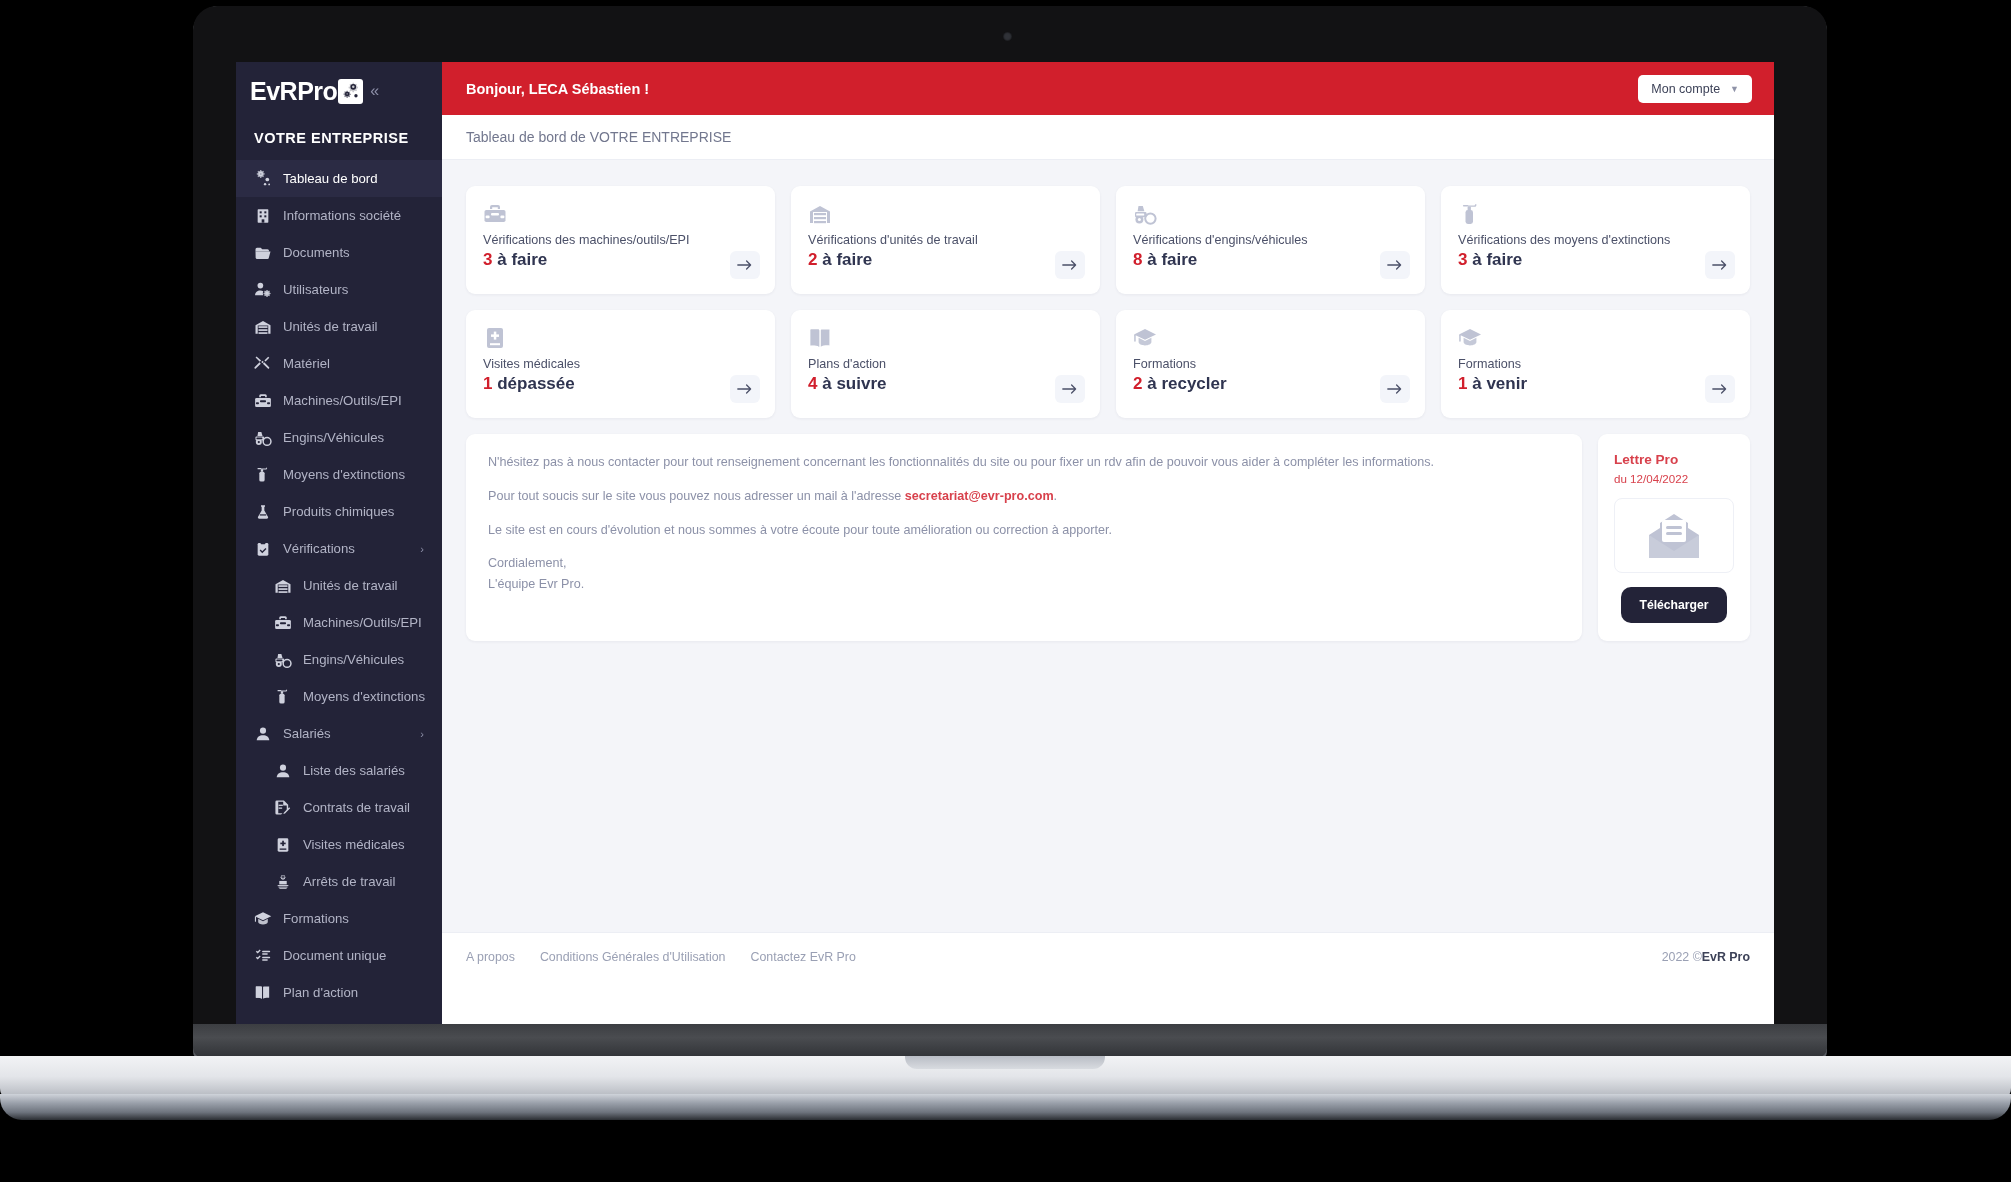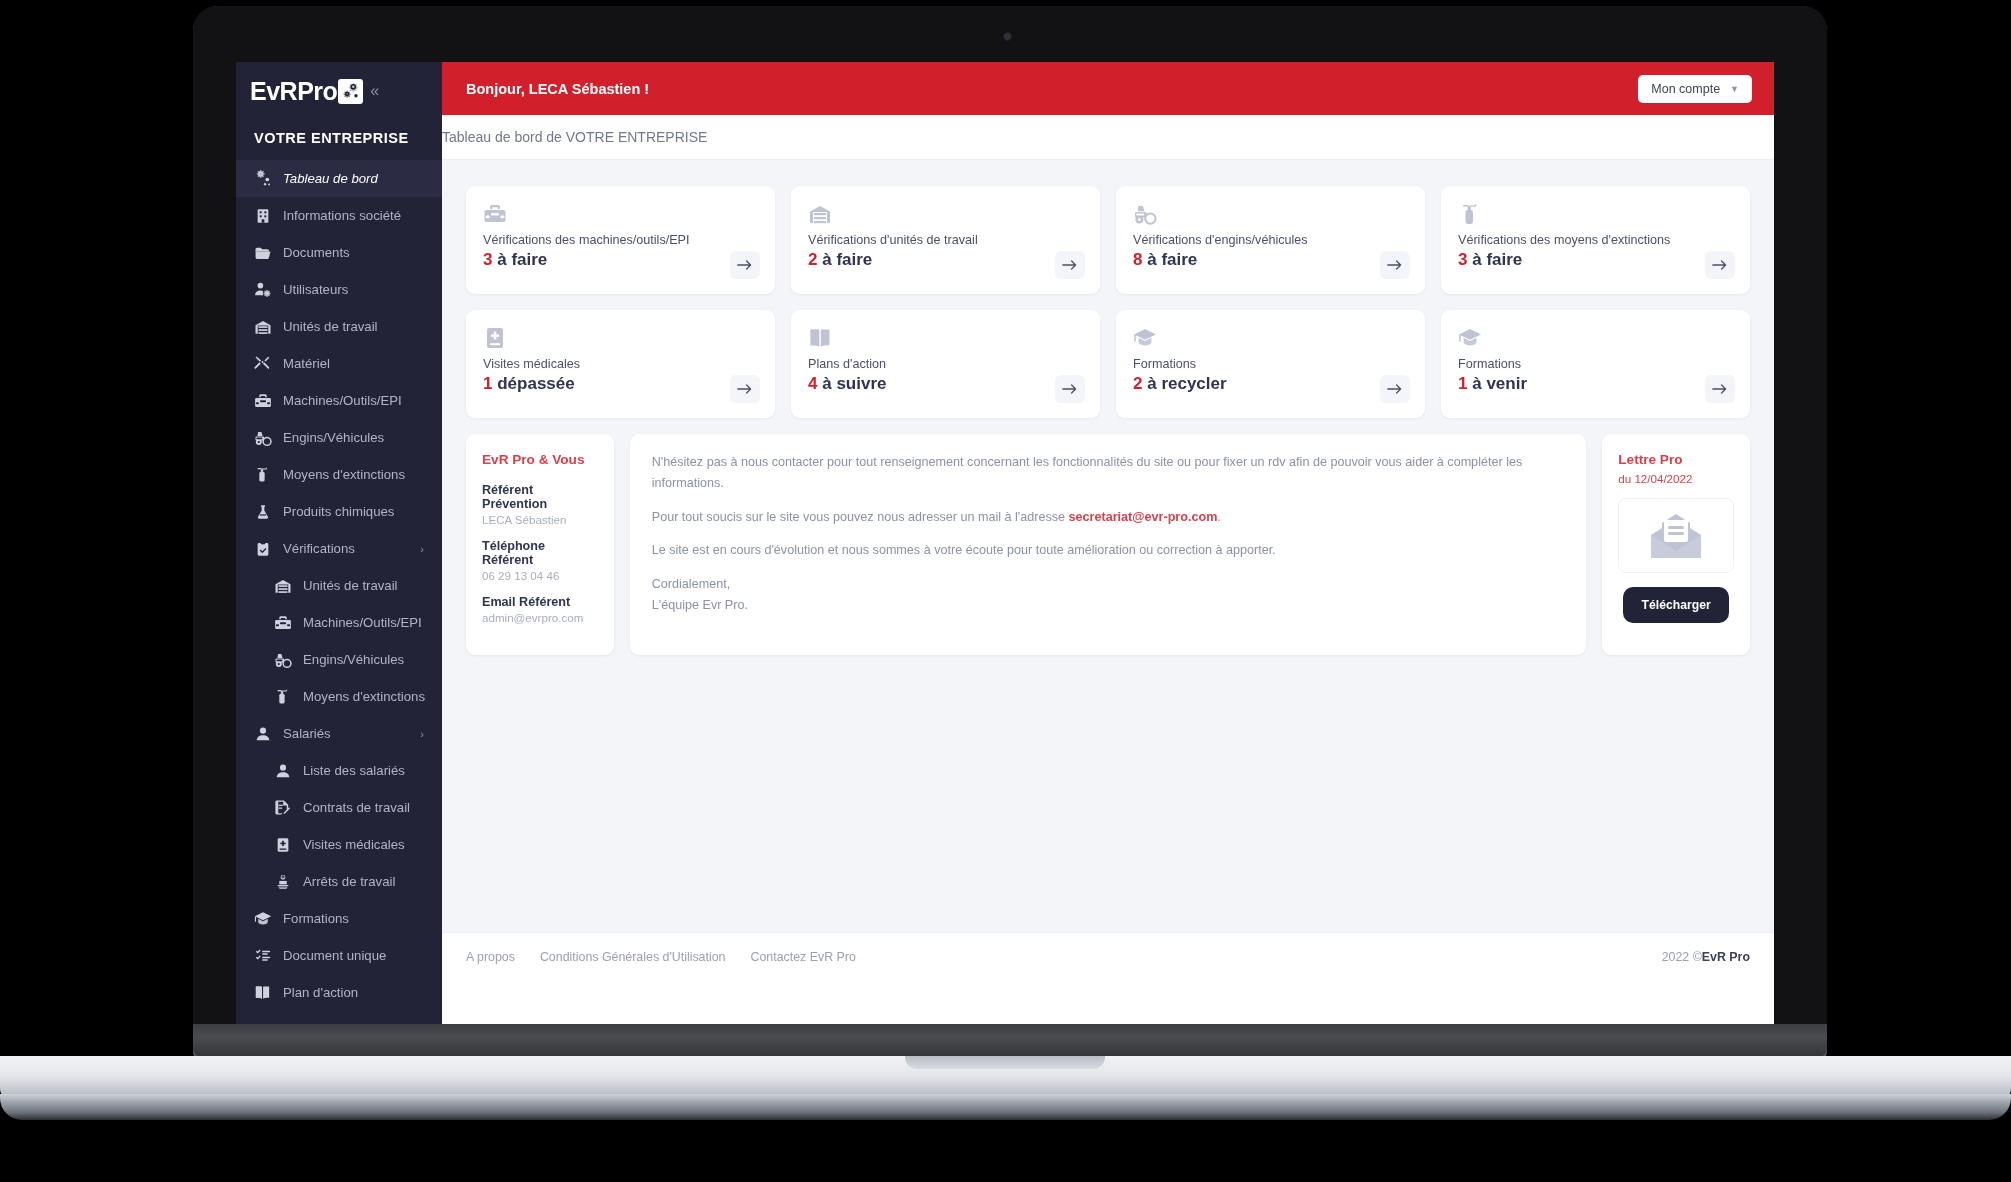--- a/index.html
+++ b/index.html
@@ -128,21 +128,20 @@
     height: 37px;
     padding-left: 17px;
     font-size: 13.2px;
     color: #b2b4c6;
     position: relative;
     cursor: pointer;
   }
   .nav-item.active {
     background: #2b2b44;
     color: #ffffff;
-    font-style: italic;
   }
   .nav-item.sub {
     padding-left: 37px;
   }
   .nav-icon {
     width: 19px;
     height: 19px;
     margin-right: 11px;
     flex: 0 0 19px;
     display: flex; align-items: center; justify-content: center;
@@ -177,20 +176,21 @@
     color: #3d4258;
     display: flex; align-items: center; gap: 10px;
     cursor: pointer;
   }
   #account-caret { font-size: 9px; color: #8f93a8; }
 
   #breadcrumb-bar {
     height: 45px;
     background: #ffffff;
     display: flex; align-items: center;
+    padding-left: 24px;
     font-size: 14px;
     color: #72778e;
     border-bottom: 1px solid #eceef4;
   }
 
   #content {
     height: 864px;
     background: #f4f5f9;
     padding: 26px 24px 0 24px;
     position: relative;
@@ -762,31 +762,20 @@
             <div class="stat-arrow">
               <svg width="16" height="12" viewBox="0 0 20 14" fill="none" stroke="currentColor" stroke-width="1.6">
                 <path d="M1 7h16M12 2l5 5-5 5" stroke-linecap="round" stroke-linejoin="round"></path>
               </svg>
             </div>
           </div>
         </div>
 
       <div id="panels-row">
 
-        <section class="panel" id="panel-contact">
-          <div class="panel-title-red">EvR Pro &amp; Vous</div>
-          <div id="contact-rows">
-              <div class="contact-label">Référent Prévention</div>
-              <div class="contact-value">LECA Sébastien</div>
-              <div class="contact-label">Téléphone Référent</div>
-              <div class="contact-value">06 29 13 04 46</div>
-              <div class="contact-label">Email Référent</div>
-              <div class="contact-value">admin@evrpro.com</div>
-            </div>
-        </section>
 
         <section class="panel" id="panel-welcome">
           <p class="welcome-p">N'hésitez pas à nous contacter pour tout renseignement concernant les fonctionnalités du site ou pour fixer un rdv afin de pouvoir vous aider à compléter les informations.</p>
           <p class="welcome-p">
             <span>Pour tout soucis sur le site vous pouvez nous adresser un mail à l'adresse </span><a class="mail-link" href="#">secretariat@evr-pro.com</a><span>.</span>
           </p>
           <p class="welcome-p">Le site est en cours d'évolution et nous sommes à votre écoute pour toute amélioration ou correction à apporter.</p>
           <p class="welcome-p" style="margin-bottom:0">
             <span>Cordialement,</span><br>
             <span>L'équipe Evr Pro.</span>

